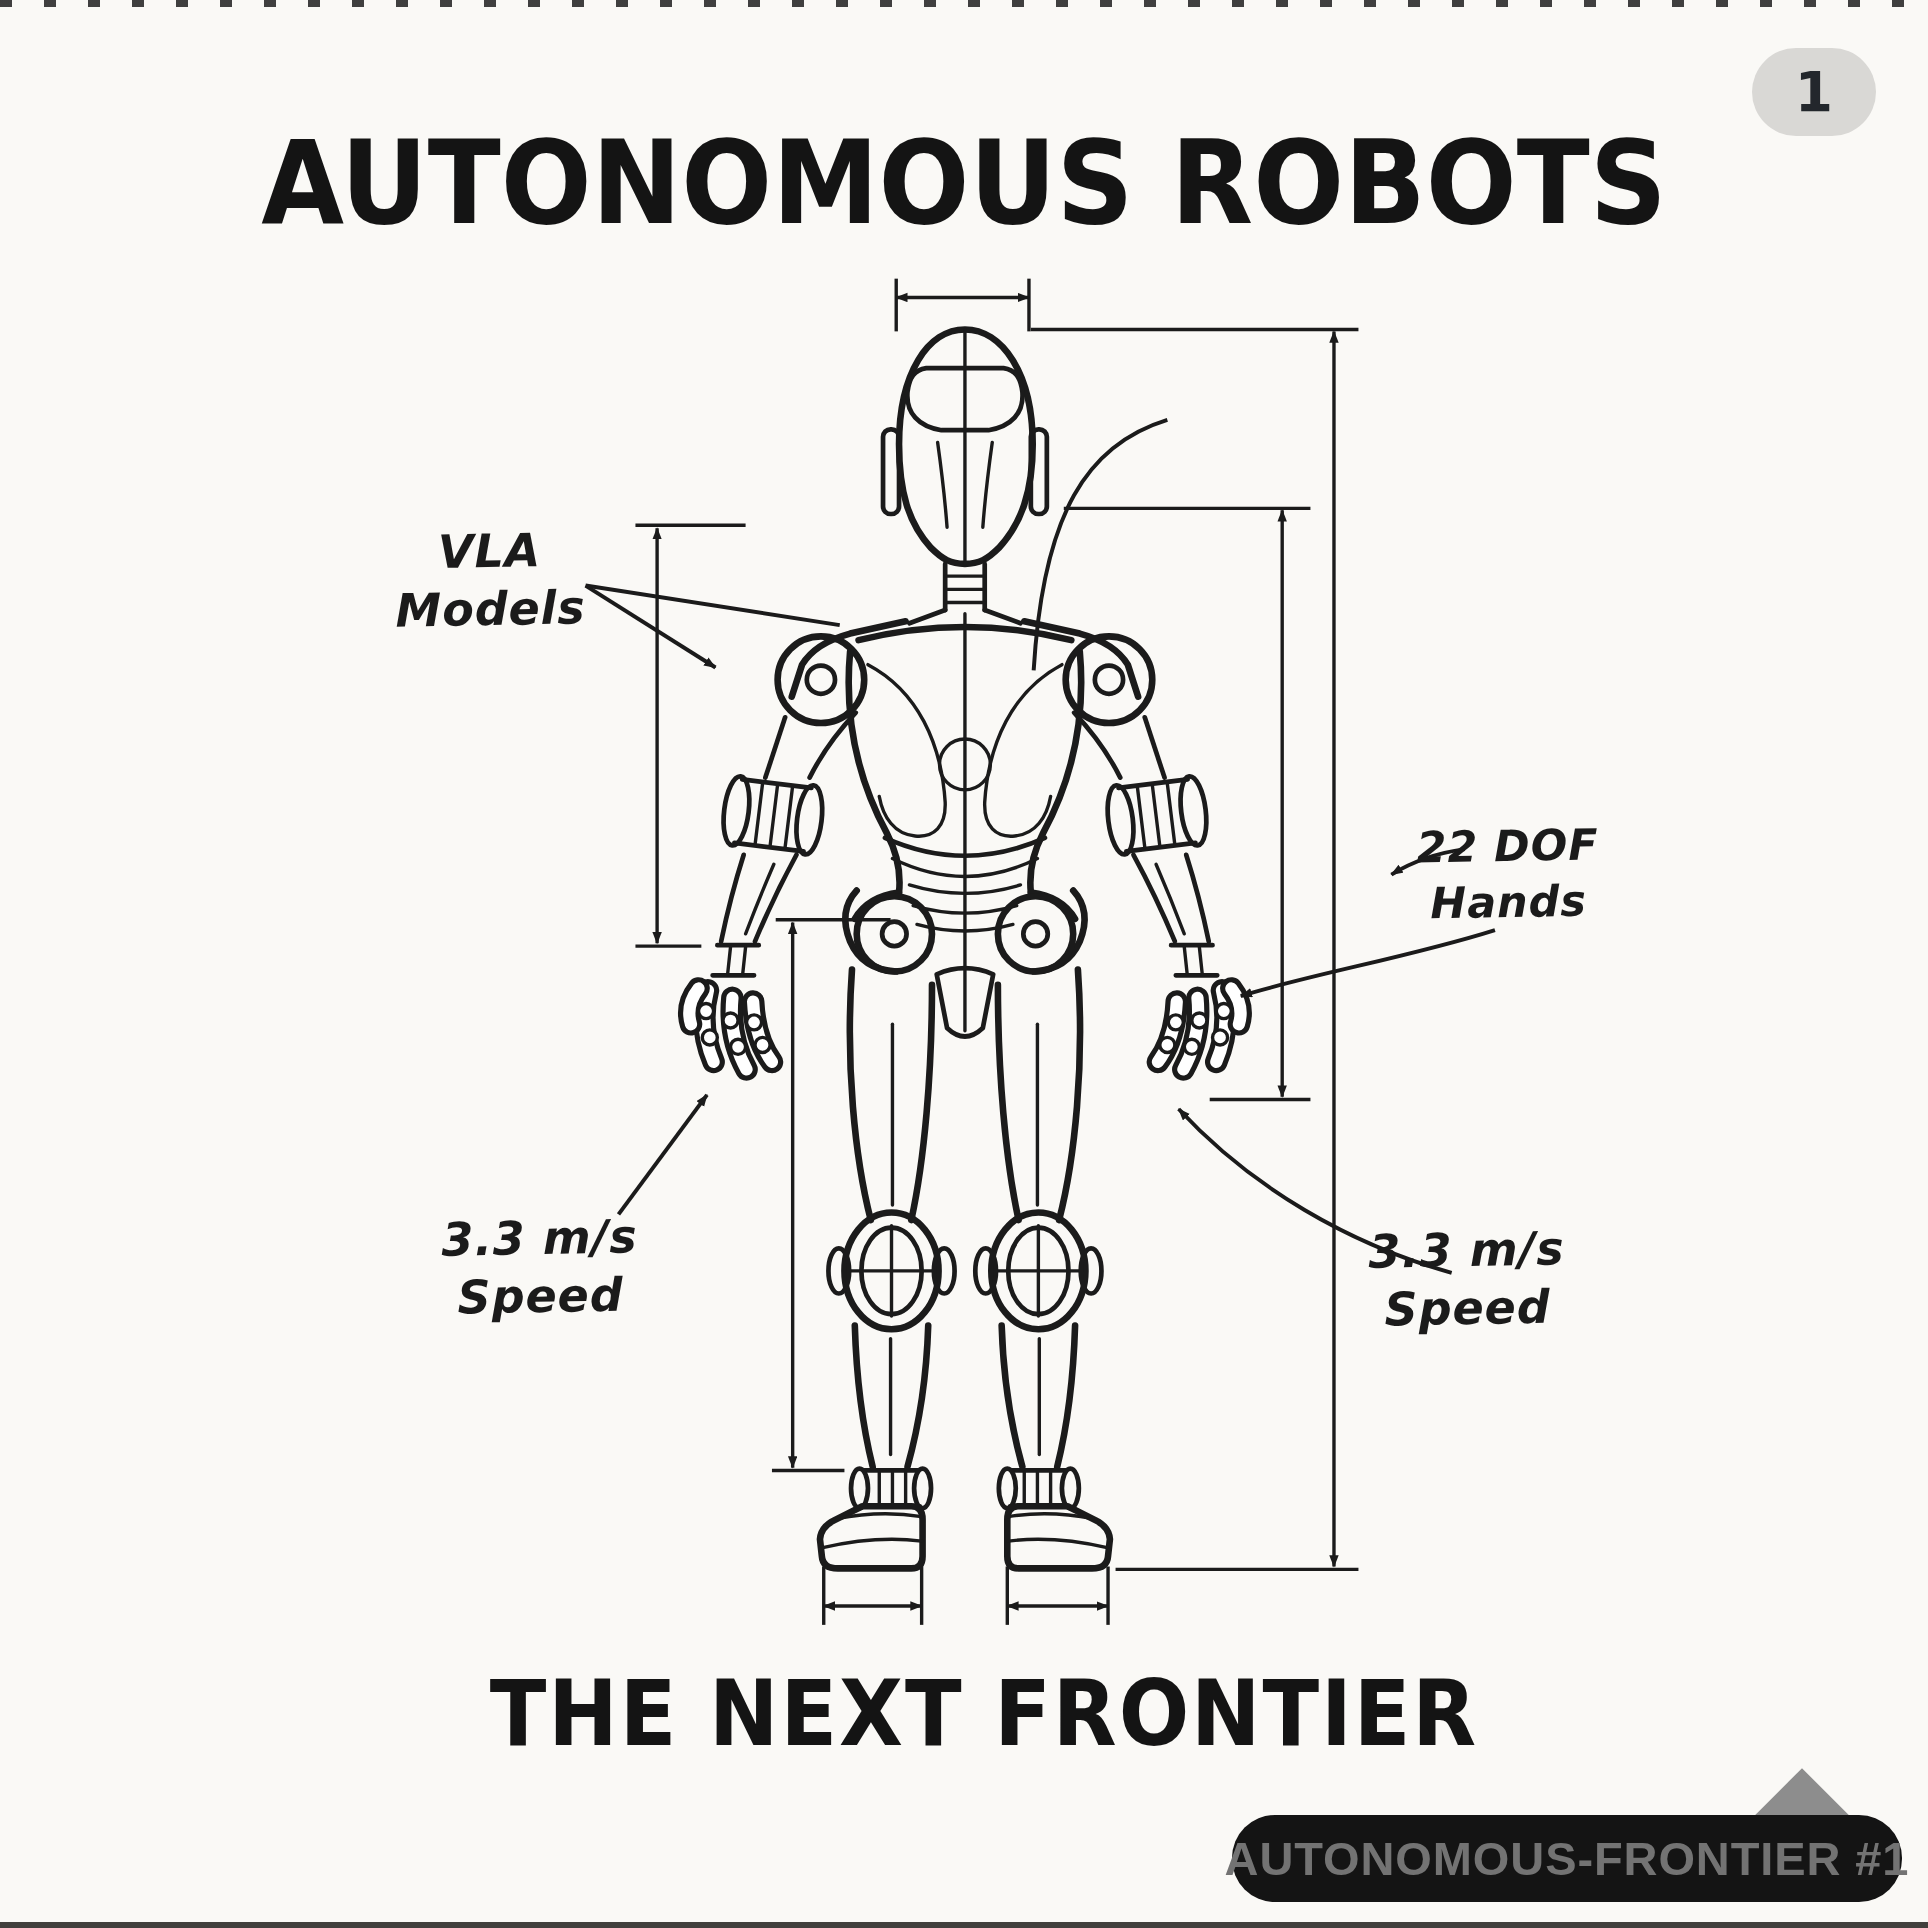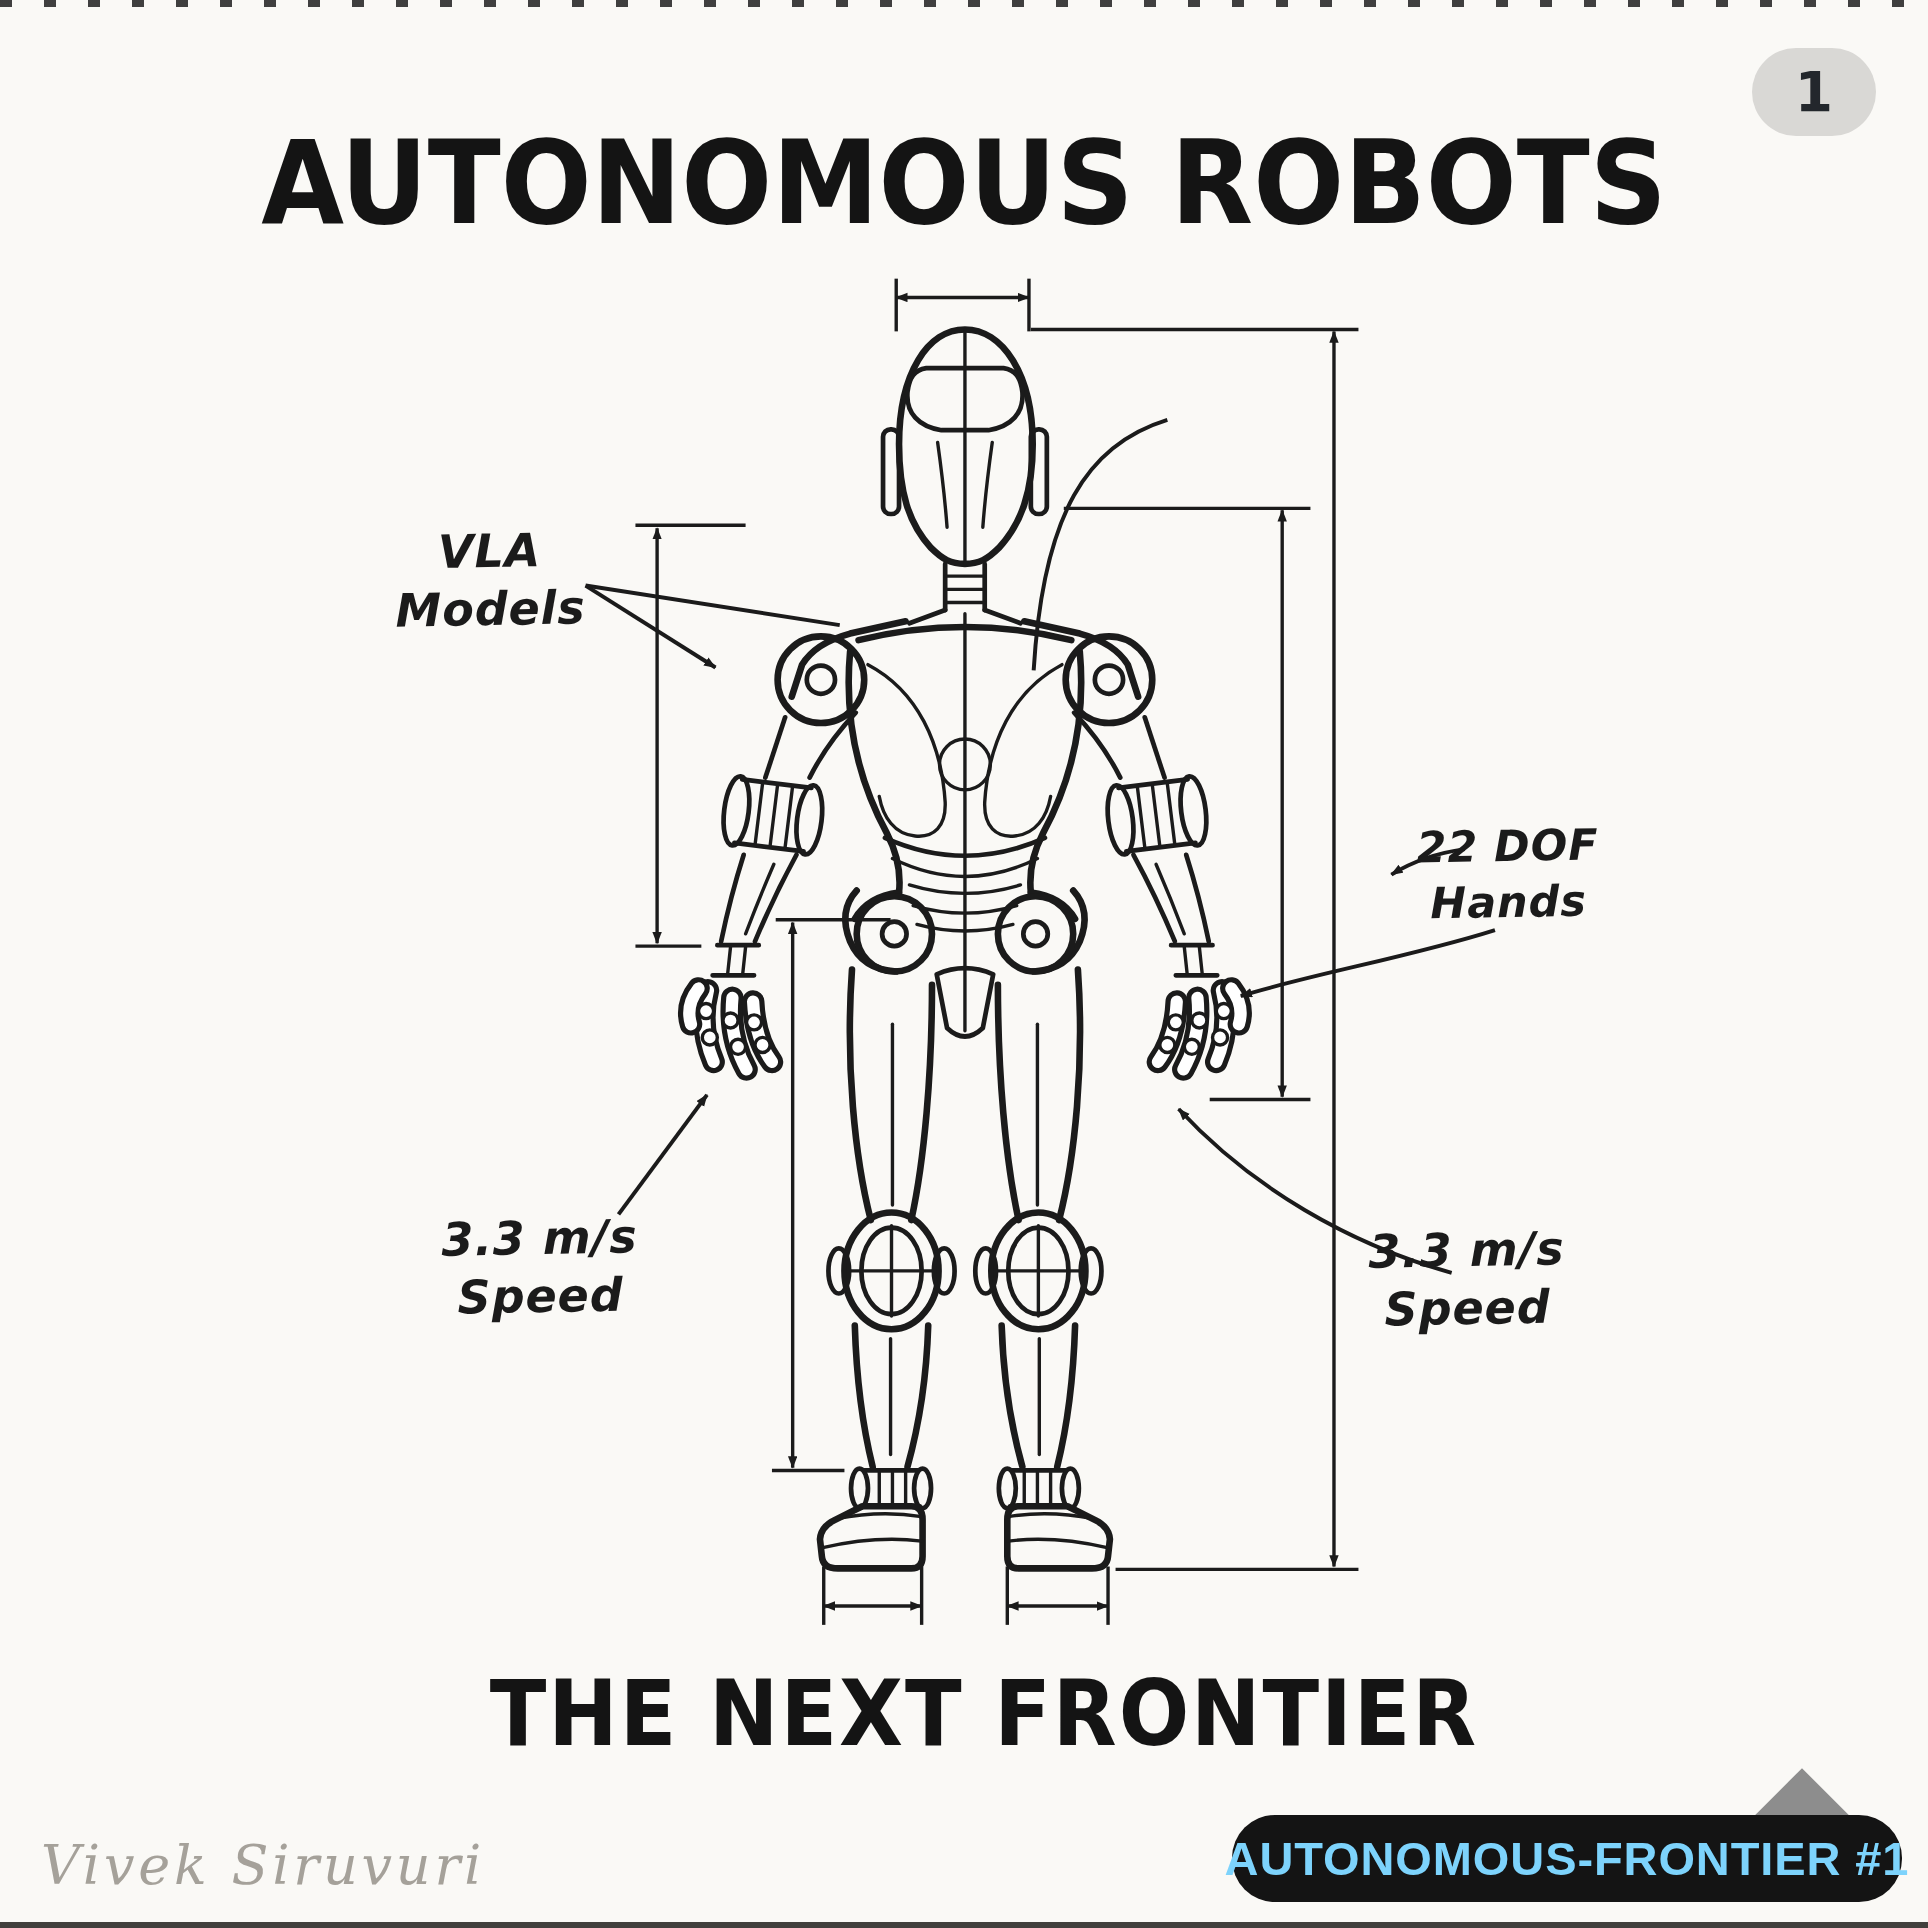--- a/index.html
+++ b/index.html
@@ -56,21 +56,21 @@
     position:absolute;left:1759px;top:1791px;width:98px;height:81px;
     background:#8d8d8d;transform:rotate(45deg);
   }
   .banner{
     position:absolute;left:1232px;top:1815px;width:670px;height:87px;
     background:#141414;border-radius:43px;
     display:flex;align-items:center;justify-content:center;
   }
   .banner span{
     font-family:"Liberation Sans",sans-serif;font-weight:700;font-size:47px;
-    color:#7dd3fc;letter-spacing:0.9px;white-space:nowrap;text-align:right;
+    color:#737373;letter-spacing:0.9px;white-space:nowrap;text-align:right;
   }
   svg{position:absolute;left:0;top:0;}
   .ink{stroke:#1b1b1b;fill:none;stroke-linecap:round;stroke-linejoin:round;}
   .w7{stroke-width:7px;} .w5{stroke-width:5px;} .w4{stroke-width:3.6px;}
   .dim{stroke:#1b1b1b;stroke-width:3.6px;fill:none;}
   .lead{stroke:#1b1b1b;stroke-width:4.2px;fill:none;}
   .cap-out{stroke:#1b1b1b;stroke-width:24px;fill:none;stroke-linecap:round;}
   .cap-in{stroke:#ffffff;stroke-width:13px;fill:none;stroke-linecap:round;}
   .dot{fill:#fff;stroke:#1b1b1b;stroke-width:3.6px;}
 </style>
@@ -246,21 +246,20 @@
   </div>
   <div class="note note-speed-left">
     <div>3.3 m/s</div>
     <div>Speed</div>
   </div>
   <div class="note note-speed-right">
     <div>3.3 m/s</div>
     <div>Speed</div>
   </div>
 
-  <div class="signature">Vivek Siruvuri</div>
 
   <div class="ribbon"></div>
   <div class="banner">
     <span>AUTONOMOUS-FRONTIER #1</span>
   </div>
 
   <div class="bottom-edge"></div>
 </div>
 
 

